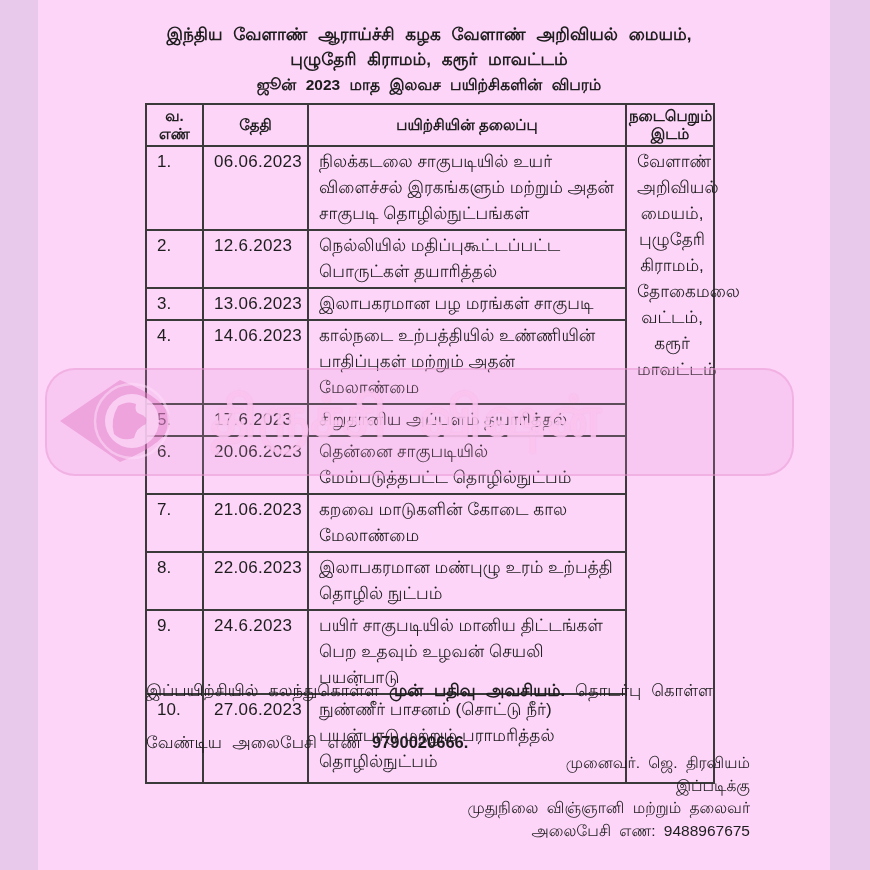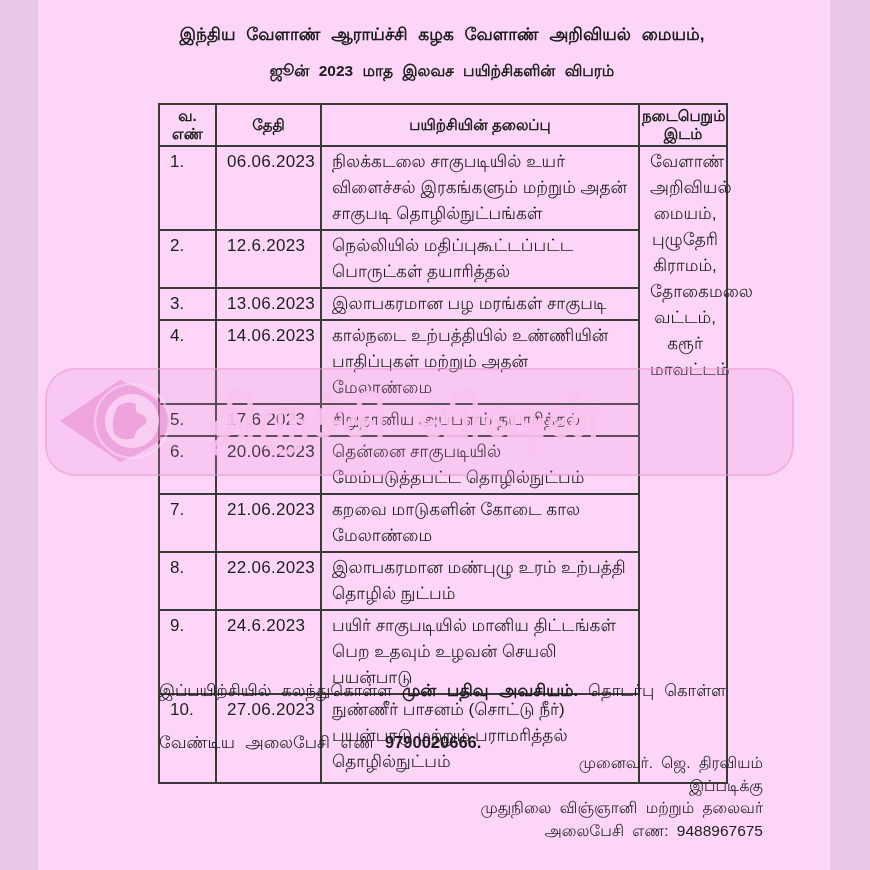--- a/index.html
+++ b/index.html
@@ -5,25 +5,25 @@
   html,body{margin:0;padding:0;}
   body{
     width:870px;height:870px;overflow:hidden;position:relative;
     background:#fdd5f9;
     font-family:"Liberation Sans","DejaVu Sans",sans-serif;
     color:#1d1d1d;
   }
   .strip{position:absolute;top:0;bottom:0;background:#e8c8eb;z-index:1;}
   .strip.left{left:0;width:38px;}
   .strip.right{left:830px;width:40px;}
-  .doc{position:absolute;left:46px;top:0;width:792px;height:870px;z-index:2;}
+  .doc{position:absolute;left:33px;top:0;width:792px;height:870px;z-index:2;}
 
   .title-block{position:absolute;top:22px;left:0;width:100%;text-align:center;}
   .title-line{font-weight:bold;font-size:17px;line-height:25px;word-spacing:6px;}
-  .subtitle{margin-top:15px;font-weight:bold;font-size:15.5px;word-spacing:5px;}
+  .subtitle{margin-top:4px;font-weight:bold;font-size:15.5px;word-spacing:5px;}
 
   table.sched{
     position:absolute;left:112px;top:103px;width:568px;
     border-collapse:collapse;table-layout:fixed;
   }
   table.sched th,table.sched td{
     border:2px solid #3a3a3a;
     padding:2px 6px 2px 10px;
     vertical-align:top;
     font-size:17px;line-height:26px;
@@ -76,20 +76,21 @@
 </head>
 <body>
 
 <div class="strip left"></div>
 <div class="strip right"></div>
 
 <div class="doc">
 
   <div class="title-block">
     <div class="title-line">இந்திய வேளாண் ஆராய்ச்சி கழக வேளாண் அறிவியல் மையம்,</div>
+    <div class="title-line">புழுதேரி கிராமம், கரூர் மாவட்டம்</div>
     <div class="subtitle">ஜூன் 2023 மாத இலவச பயிற்சிகளின் விபரம்</div>
   </div>
 
   <table class="sched">
     <colgroup>
       <col style="width:57px">
         <col style="width:105px">
         <col style="width:318px">
         <col style="width:88px">
     </colgroup>

